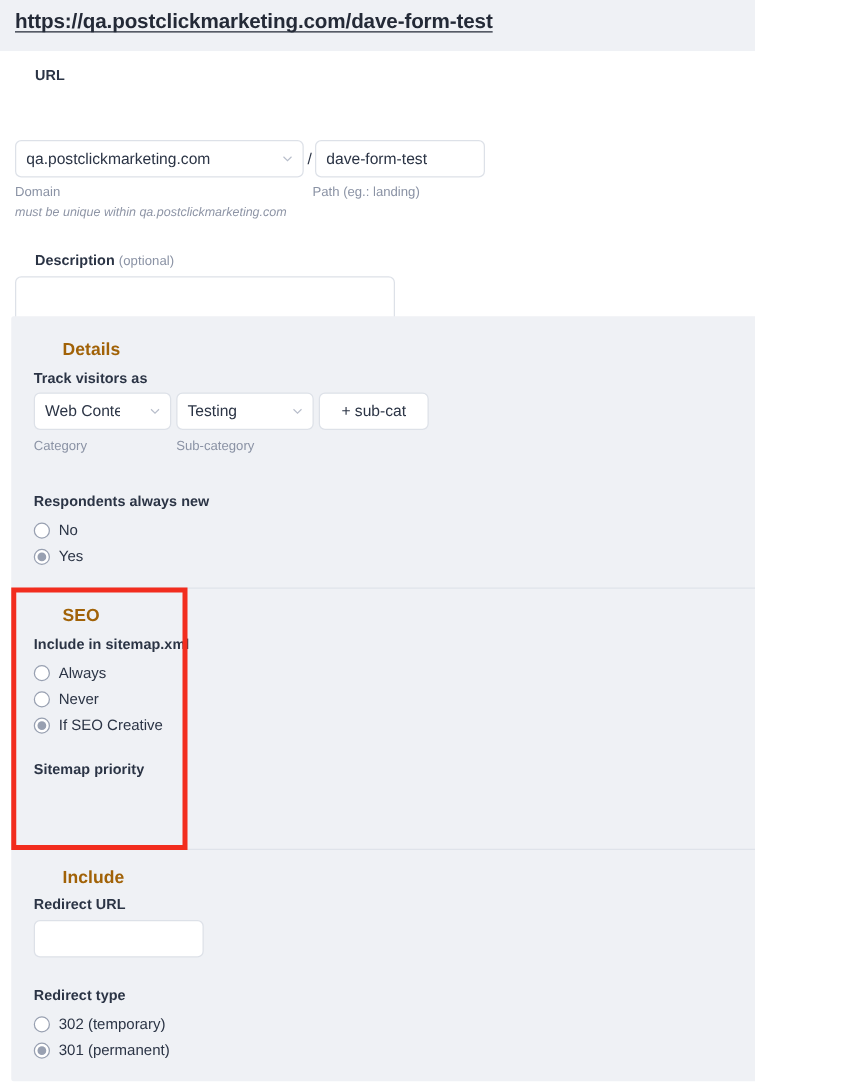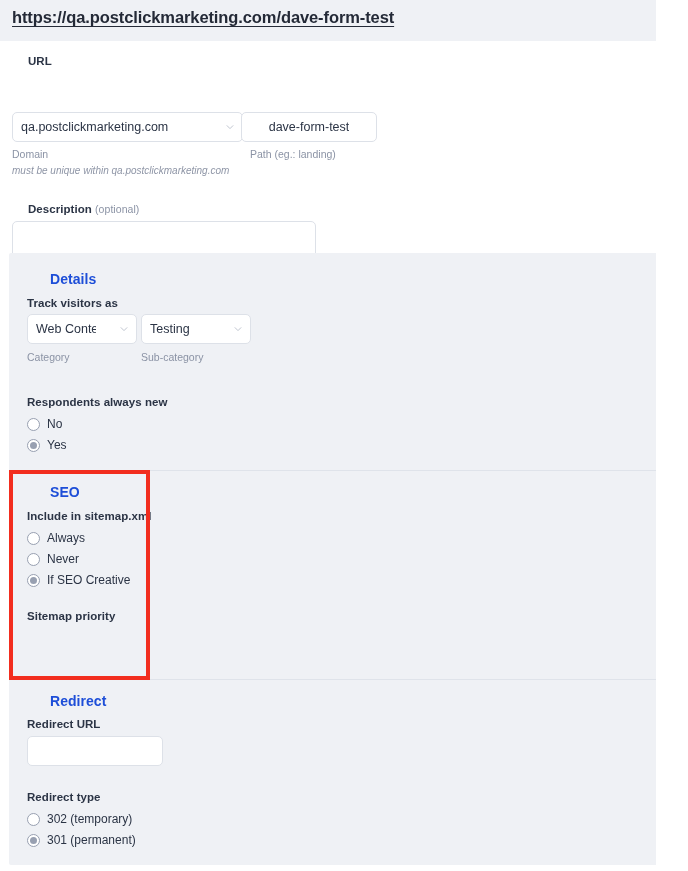--- a/index.html
+++ b/index.html
@@ -3,21 +3,21 @@
 <meta charset="utf-8">
 <style>
   * { box-sizing: border-box; }
   html, body {
     margin: 0; padding: 0;
     width: 688px; height: 871px;
     background: #ffffff;
     font-family: "Liberation Sans", sans-serif;
     -webkit-font-smoothing: antialiased;
   }
-  .page { position: relative; width: 656px; height: 871px; overflow: hidden; background:#ffffff; }
+  .page { position: relative; width: 604px; height: 871px; overflow: hidden; background:#ffffff; }
 
   
   .header {
     position: absolute; left: 0; top: 0; width: 688px; height: 41px;
     background: #eff1f5;
   }
   .header-title {
     position: absolute; left: 12px; top: 8px;
     font-size: 16.5px; font-weight: bold; color: #242a37;
     text-decoration: underline;
@@ -60,21 +60,21 @@
   .field .val { white-space: nowrap; overflow: hidden; }
   .chev {
     position: absolute; right: 8px; top: 50%;
     width: 8px; height: 8px; margin-top: -4px;
     pointer-events: none;
   }
   .chev svg { display:block; width: 8px; height: 8px; }
 
   #domain-select { left: 12px; top: 71px; width: 231px; }
   .slash { position: absolute; left: 246px; top: 79px; font-size: 12.5px; color:#2b3445; }
-  #path-input { left: 241px; top: 71px; width: 136px; justify-content: center; }
+  #path-input { left: 252px; top: 71px; width: 136px; }
   .domain-hint { position: absolute; left: 12px; top: 107px; }
   .path-hint   { position: absolute; left: 250px; top: 107px; }
   .unique-hint { position: absolute; left: 12px; top: 124px; }
 
   .desc-label { position: absolute; left: 12px; top: 162px; }
   .desc-area {
     position: absolute; left: 12px; top: 180px;
     width: 304px; height: 47px;
     background: #ffffff;
     border: 1px solid #dde1e8;
@@ -90,21 +90,21 @@
   
   .panel {
     position: absolute; left: 9px; top: 253px;
     width: 664px; height: 612px;
     background: #eff1f5;
     border-radius: 2px;
   }
 
   .sec-title {
     position: absolute;
-    font-size: 14px; font-weight: bold; color: #1d4ed8;
+    font-size: 14px; font-weight: bold; color: #a16207;
     letter-spacing: 0.05px;
     padding-left: 23px;
   }
   .p-lbl {
     position: absolute;
     font-size: 11.5px; font-weight: bold; color: #2b3445;
     letter-spacing: 0.05px;
   }
   .p-hint { position: absolute; font-size: 10.5px; color: #8b93a5; }
 
@@ -223,20 +223,21 @@
 
     <div class="field select" style="left:18px; top:61px; width:110px;">
       <span class="val">Web Content</span>
       <span class="chev">
         <svg viewBox="0 0 10 10">
             <path d="M1 3 L5 7 L9 3" fill="none" stroke="#b7bdca" stroke-width="1.1"></path>
           </svg>
       </span>
     </div>
 
+    <div class="btn" style="left:246px; top:61px; width:88px;">+ sub-cat</div>
 
     <div class="p-hint" style="left:18px; top:98px;">Category</div>
     <div class="p-hint" style="left:132px; top:98px;">Sub-category</div>
 
     <div class="p-lbl" style="left:18px; top:143px;">Respondents always new</div>
 
     <div class="radio-row" style="left:18px; top:162px;">
       <span class="radio"></span>
       <span class="radio-label">No</span>
     </div>
@@ -262,21 +263,21 @@
     <div class="radio-row" style="left:18px; top:318px;">
       <span class="radio checked"></span>
       <span class="radio-label">If SEO Creative</span>
     </div>
 
     <div class="p-lbl" style="left:18px; top:357px;">Sitemap priority</div>
 
 
     <div class="divider" style="left:18px; top:426px; width:631px;"></div>
 
-    <div class="sec-title" style="left:18px; top:440px;">Redirect</div>
+    <div class="sec-title" style="left:18px; top:440px;">Include</div>
 
     <div class="p-lbl" style="left:18px; top:465px;">Redirect URL</div>
 
     <div class="field" style="left:18px; top:483px; width:136px;">
       <span class="val"></span>
     </div>
 
     <div class="p-lbl" style="left:18px; top:538px;">Redirect type</div>
 
     <div class="radio-row" style="left:18px; top:557px;">

